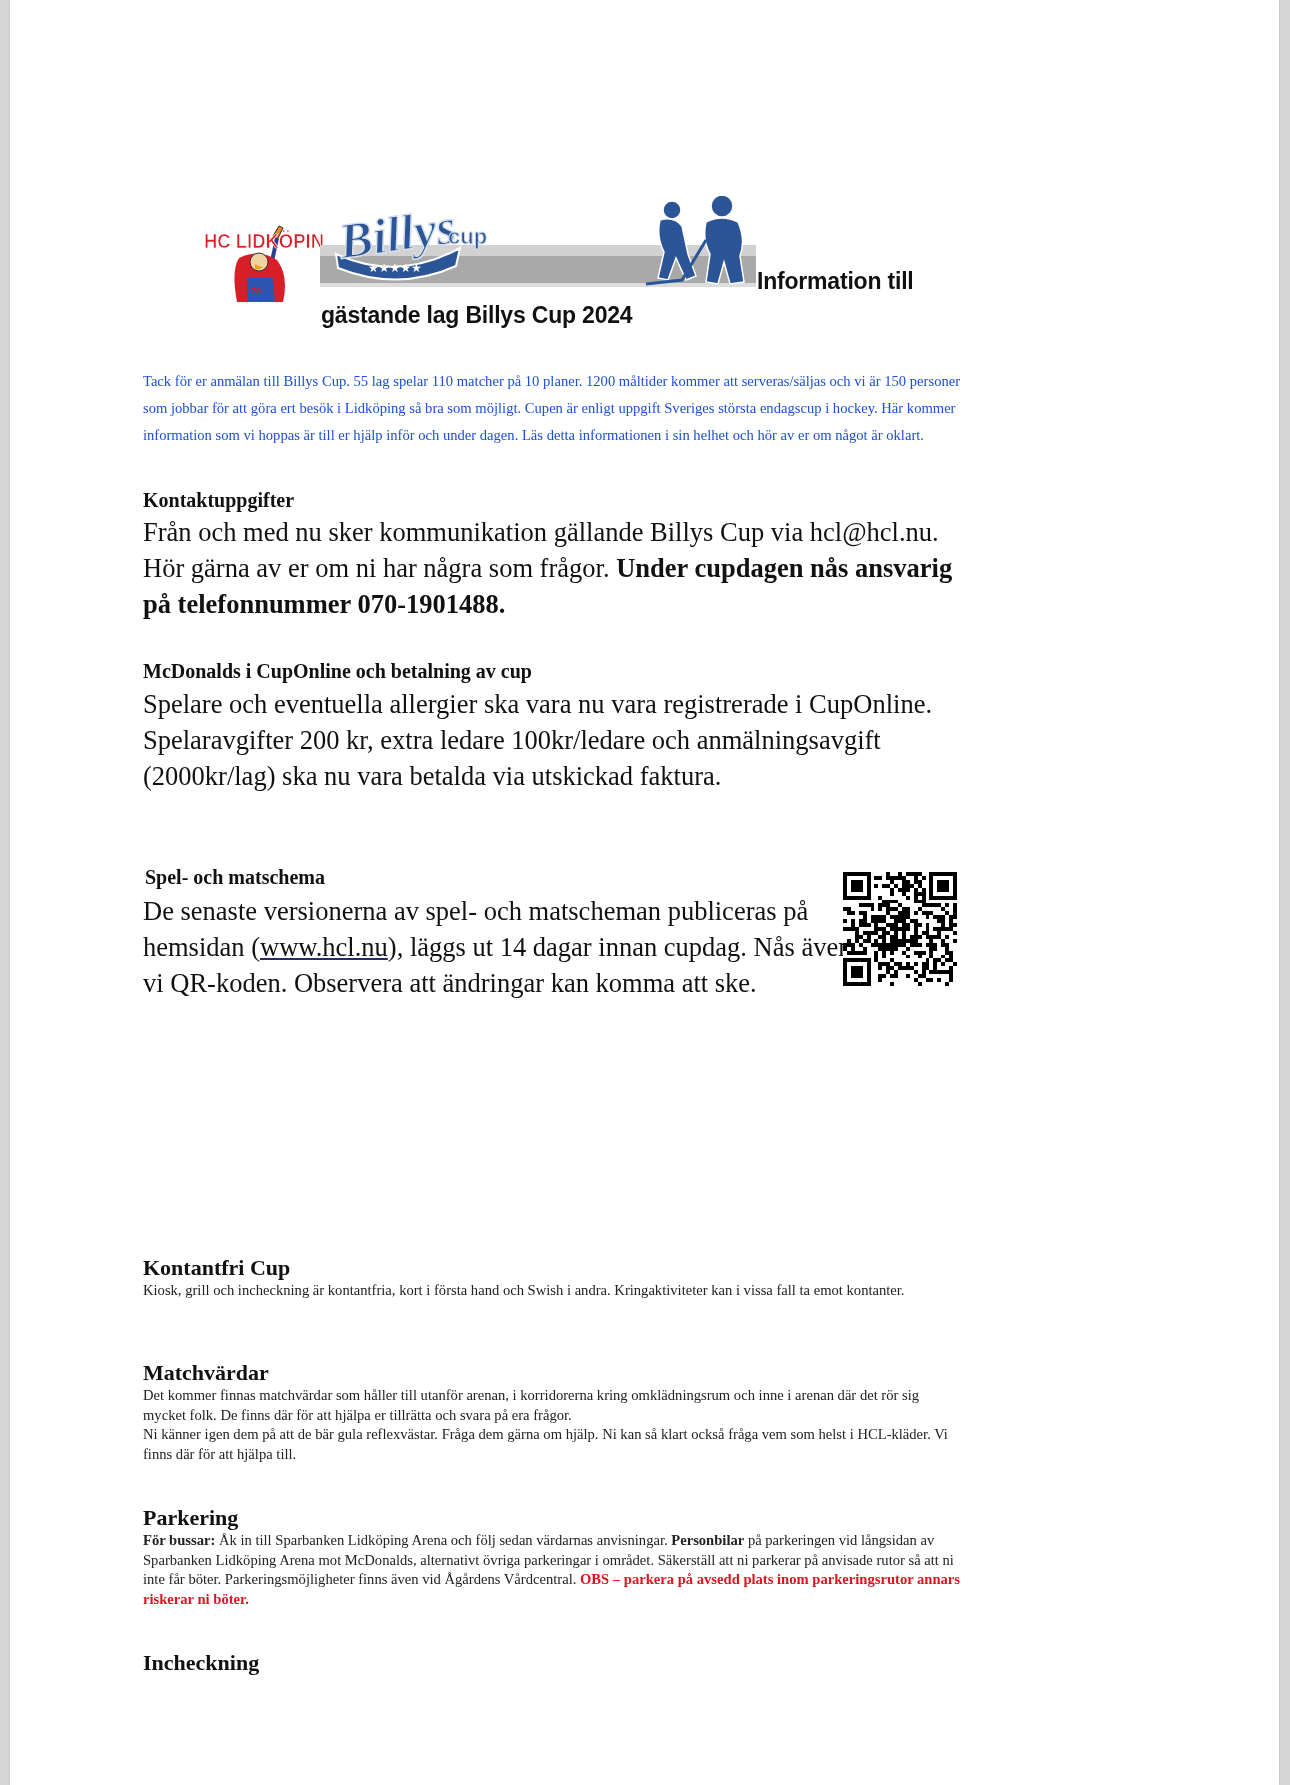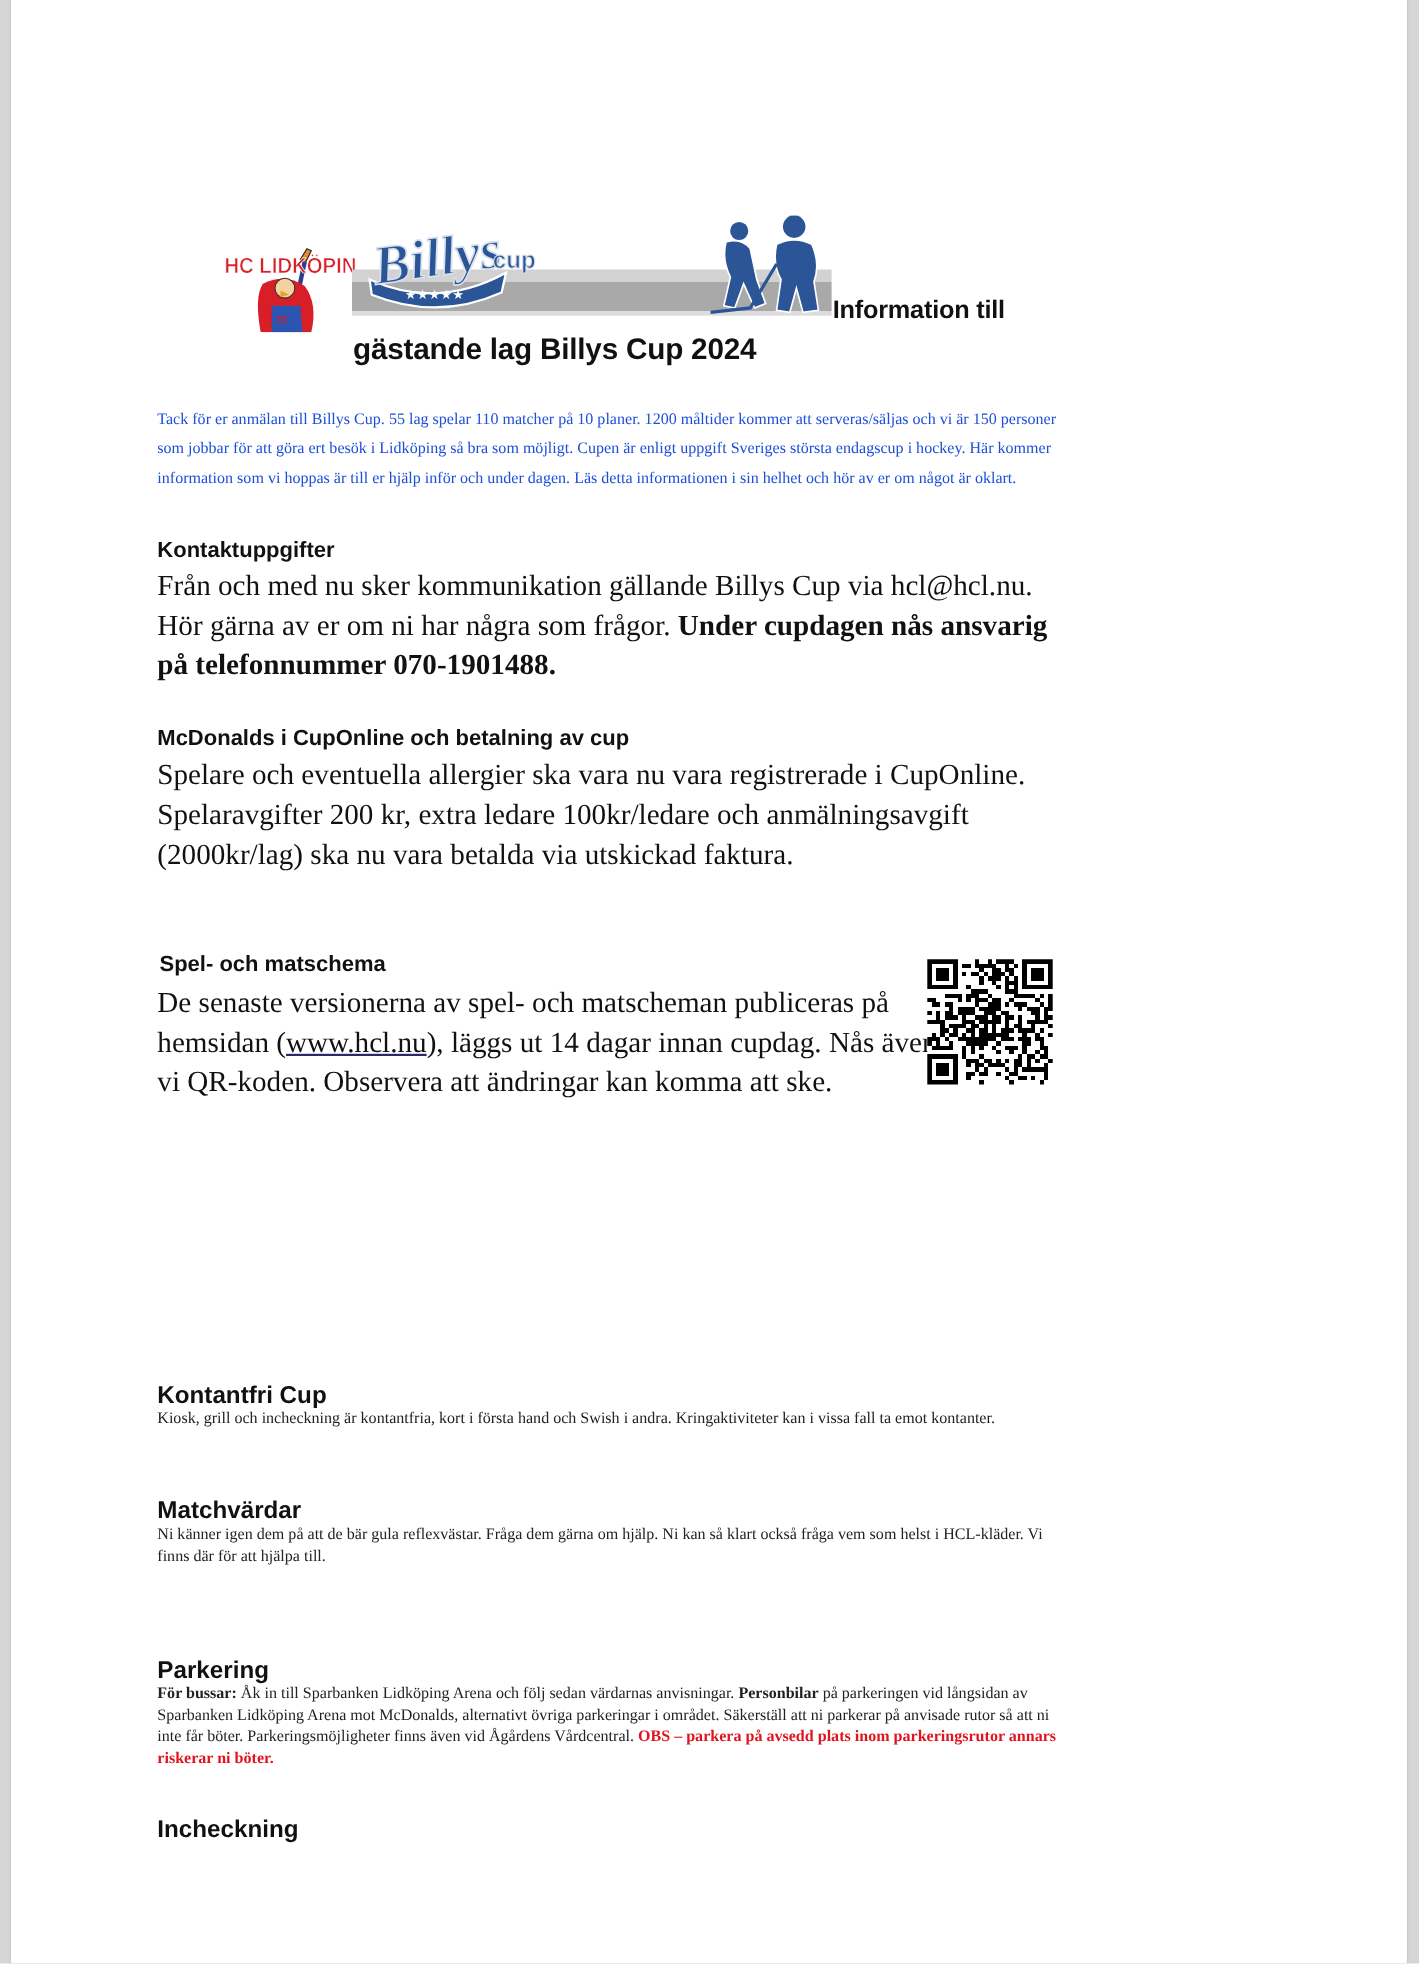--- a/index.html
+++ b/index.html
@@ -20,25 +20,25 @@
 
   
   .hcl-logo { left: 193px; top: 218px; width: 122px; height: 84px; }
   .billys-logo { left: 318px; top: 192px; width: 180px; height: 100px; }
   .banner-bar { left: 310px; top: 245px; width: 436px; height: 42px;
     background: linear-gradient(#d2d2d2 0, #d2d2d2 11px, #a9a9a9 11px, #a9a9a9 38px, #dcdcdc 38px); }
   .players { left: 616px; top: 196px; width: 140px; height: 94px; }
   .title-line1 { left: 747px; top: 268px; font-family: "Liberation Sans", sans-serif;
     font-weight: bold; font-size: 23px; color: #111; letter-spacing: -0.2px; }
   .title-line2 { left: 311px; top: 302px; font-family: "Liberation Sans", sans-serif;
-    font-weight: bold; font-size: 27px; color: #111; letter-spacing: -0.2px; }
+    font-weight: bold; font-size: 23px; color: #111; letter-spacing: -0.2px; }
 
   .intro { left: 133px; top: 368px; width: 820px; font-size: 14.6px; line-height: 27px; color: #1d4ed8; }
 
-  .h-sans { font-family: Liberation Sans, sans-serif; font-weight: bold; color: #111; }
+  .h-sans { font-family: Liberation Serif, serif; font-weight: bold; color: #111; }
   .h-md { font-size: 20px; }
   .h-lg { font-size: 22px; text-align: center; }
 
   .big { font-size: 26.5px; line-height: 36px; color: #111; }
   .small { font-size: 14.6px; line-height: 19.6px; color: #222; }
 
   .sec-kontakt-h { left: 133px; top: 489px; }
   .sec-kontakt-p { left: 133px; top: 514px; width: 830px; }
   .sec-underlag-h { left: 133px; top: 660px; }
   .sec-underlag-p { left: 133px; top: 686px; width: 820px; }
@@ -445,20 +445,21 @@
         <rect x="2" y="24" width="3" height="3" fill="#000"></rect>
       </svg>
   </div>
 
 
   <div class="abs h-sans h-lg sec-kontantfri-h">Kontantfri Cup</div>
   <div class="abs small sec-kontantfri-p">Kiosk, grill och incheckning är kontantfria, kort i första hand och Swish i andra. Kringaktiviteter kan i vissa fall ta emot kontanter.</div>
 
   <div class="abs h-sans h-lg sec-matchvardar-h">Matchvärdar</div>
   <div class="abs small sec-matchvardar-p">
+    <div>Det kommer finnas matchvärdar som håller till utanför arenan, i korridorerna kring omklädningsrum och inne i arenan där det rör sig mycket folk. De finns där för att hjälpa er tillrätta och svara på era frågor.</div>
     <div>Ni känner igen dem på att de bär gula reflexvästar. Fråga dem gärna om hjälp. Ni kan så klart också fråga vem som helst i HCL-kläder. Vi finns där för att hjälpa till.</div>
   </div>
 
   <div class="abs h-sans h-lg sec-parkering-h">Parkering</div>
   <div class="abs small sec-parkering-p"><b>För bussar:</b><span> Åk in till Sparbanken Lidköping Arena och följ sedan värdarnas anvisningar. </span><b>Personbilar</b><span> på parkeringen vid långsidan av Sparbanken Lidköping Arena mot McDonalds, alternativt övriga parkeringar i området. Säkerställ att ni parkerar på anvisade rutor så att ni inte får böter. Parkeringsmöjligheter finns även vid Ågårdens Vårdcentral. </span><span class="red">OBS – parkera på avsedd plats inom parkeringsrutor annars riskerar ni böter.</span></div>
 
   <div class="abs h-sans h-lg sec-incheck-h">Incheckning</div>
 
 </div>
 

